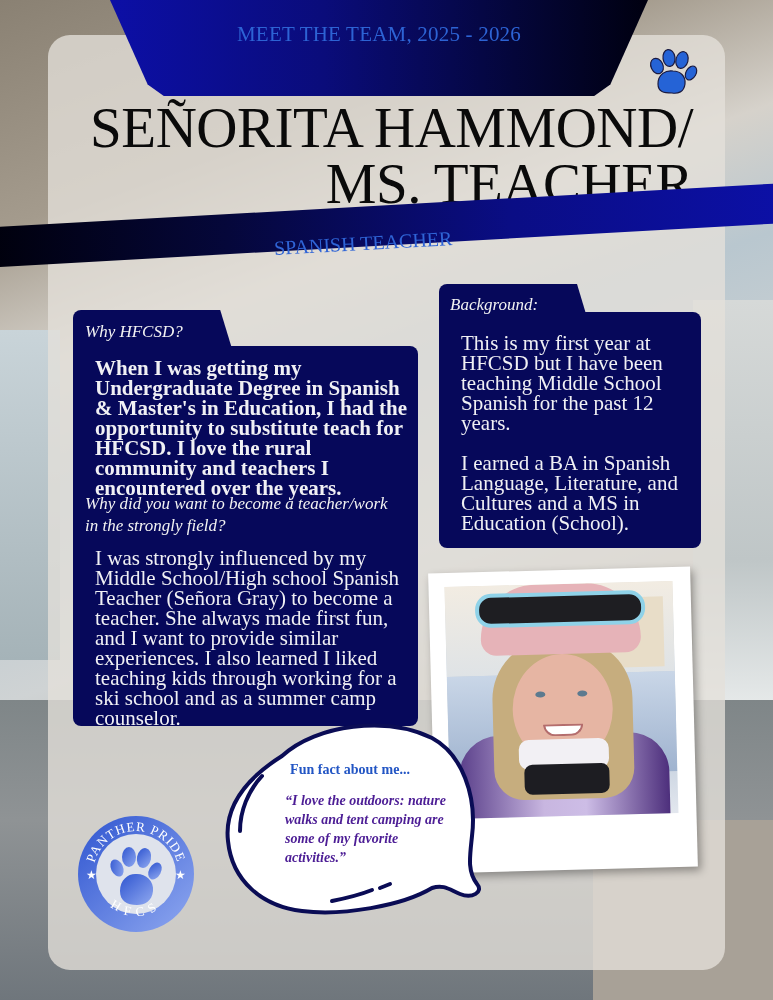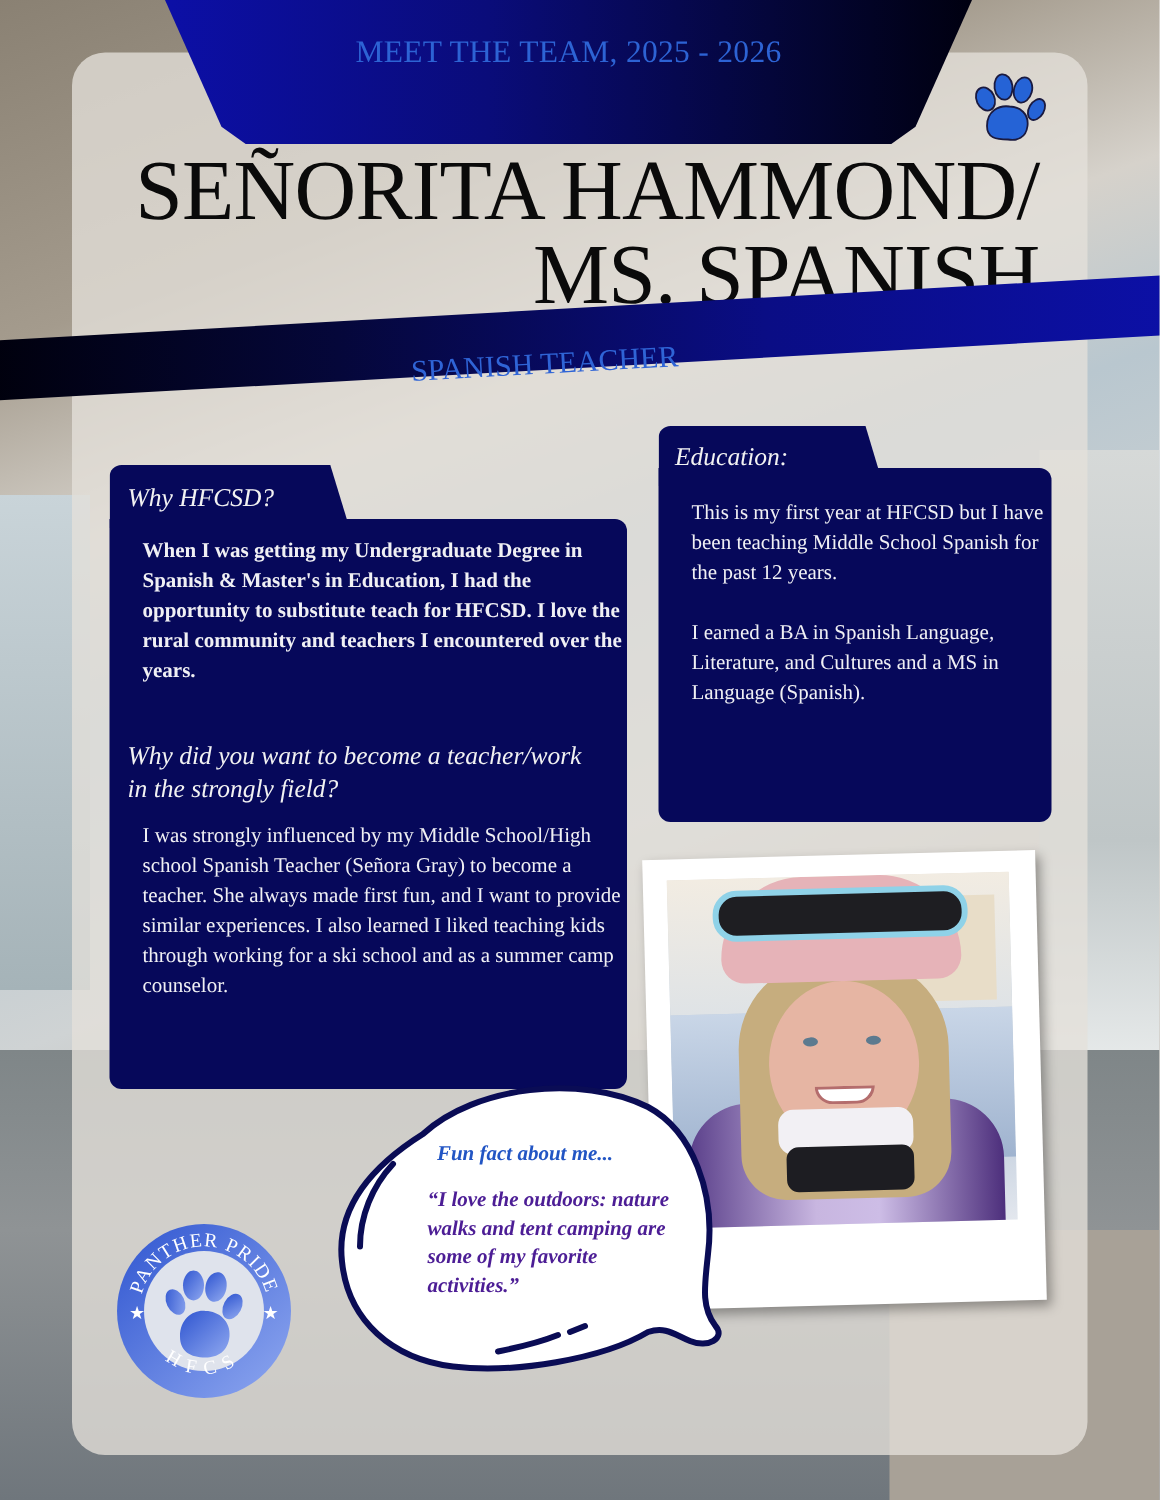--- a/index.html
+++ b/index.html
@@ -71,21 +71,21 @@
   .card {
     position: absolute; background: #06085a; color: #eef0f6;
   }
   .card-tab {
     position: absolute; background: #06085a;
   }
   .card-heading {
     font-style: italic; font-size: 17px; color: #f2f2f2;
   }
   .card-body {
-    font-size: 14px; line-height: 20px; color: #f0f0f4;
+    font-size: 21px; line-height: 20px; color: #f0f0f4;
   }
 
   
   .why-tab { left: 73px; top: 310px; width: 160px; height: 42px; border-radius: 8px 8px 0 0;
     clip-path: polygon(0 0, 92% 0, 100% 100%, 0 100%); }
   .why-card { left: 73px; top: 346px; width: 345px; height: 380px; border-radius: 0 8px 8px 8px; }
   .why-heading { position: absolute; left: 85px; top: 322px; font-family: Liberation Serif, serif; }
   .why-body { position: absolute; left: 95px; top: 358px; width: 320px; font-weight: bold; }
   .why2-heading { position: absolute; left: 85px; top: 493px; width: 320px; line-height: 22px; }
   .why2-body { position: absolute; left: 95px; top: 548px; width: 325px; }
@@ -118,21 +118,21 @@
   .photo .neck { position: absolute; left: 75px; top: 180px; width: 85px; height: 30px; background: #1d1d22; border-radius: 8px; }
   .photo .helmet { position: absolute; left: 35px; top: 0; width: 160px; height: 70px; background: #e6b3b8; border-radius: 70px 70px 20px 20px; }
   .photo .goggles { position: absolute; left: 30px; top: 8px; width: 170px; height: 34px; background: #1e1e22; border: 4px solid #8fd2e8; border-radius: 16px; }
   .photo .eye { position: absolute; width: 10px; height: 6px; background: #5c7a8f; border-radius: 50%; top: 107px; }
   .photo .smile { position: absolute; left: 95px; top: 140px; width: 40px; height: 12px; background: #fff; border-radius: 0 0 20px 20px; border: 2px solid #b46d6d; }
 
   
   .bubble-svg { position: absolute; left: 222px; top: 716px; width: 266px; height: 200px; }
   .fun-title {
     position: absolute; left: 270px; top: 762px; width: 160px; text-align: center;
-    font-style: italic; font-weight: bold; color: #2255c4; font-size: 14px;
+    font-weight: bold; color: #2255c4; font-size: 14px;
   }
   .fun-quote {
     position: absolute; left: 285px; top: 791px; width: 172px; text-align: left;
     font-style: italic; font-weight: bold; color: #4c1d95; font-size: 14px; line-height: 19px;
   }
 
   
   .badge { position: absolute; left: 75px; top: 813px; width: 122px; height: 122px; }
 </style>
 </head>
@@ -154,39 +154,39 @@
     <ellipse cx="9" cy="18" rx="6" ry="8" transform="rotate(-25 9 18)"></ellipse>
     <ellipse cx="21" cy="10" rx="6" ry="8.5" transform="rotate(-8 21 10)"></ellipse>
     <ellipse cx="34" cy="12" rx="6" ry="8.5" transform="rotate(15 34 12)"></ellipse>
     <ellipse cx="43" cy="25" rx="5" ry="7.5" transform="rotate(30 43 25)"></ellipse>
     <path d="M10 36 C10 26 18 22 25 23 C32 23 38 28 37 36 C36 44 30 46 24 45 C16 45 10 44 10 36 Z"></path>
   </g>
 </svg>
 
 <div class="name-title">
   <div>SEÑORITA HAMMOND/</div>
-  <div>MS. SPANISH</div>
+  <div>MS. TEACHER</div>
 </div>
 
 <div class="stripe"></div>
 <div class="stripe-text">SPANISH TEACHER</div>
 
 <div class="card-tab why-tab"></div>
 <div class="card why-card"></div>
 <div class="card-heading why-heading">Why HFCSD?</div>
 <div class="card-body why-body">When I was getting my Undergraduate Degree in Spanish &amp; Master's in Education, I had the opportunity to substitute teach for HFCSD. I love the rural community and teachers I encountered over the years.</div>
 <div class="card-heading why2-heading">Why did you want to become a teacher/work in the strongly field?</div>
 <div class="card-body why2-body">I was strongly influenced by my Middle School/High school Spanish Teacher (Señora Gray) to become a teacher. She always made first fun, and I want to provide similar experiences. I also learned I liked teaching kids through working for a ski school and as a summer camp counselor.</div>
 
 <div class="card-tab bg-tab"></div>
 <div class="card bg-card"></div>
-<div class="card-heading bg-heading">Education:</div>
+<div class="card-heading bg-heading">Background:</div>
 <div class="card-body bg-body">
   <p>This is my first year at HFCSD but I have been teaching Middle School Spanish for the past 12 years.</p>
-  <p style="margin-top:20px">I earned a BA in Spanish Language, Literature, and Cultures and a MS in Language (Spanish).</p>
+  <p style="margin-top:20px">I earned a BA in Spanish Language, Literature, and Cultures and a MS in Education (School).</p>
 </div>
 
 <div class="polaroid">
   <div class="photo">
     <div class="sky"></div>
     <div class="building"></div>
     <div class="snow"></div>
     <div class="jacket"></div>
     <div class="hair"></div>
     <div class="face"></div>

